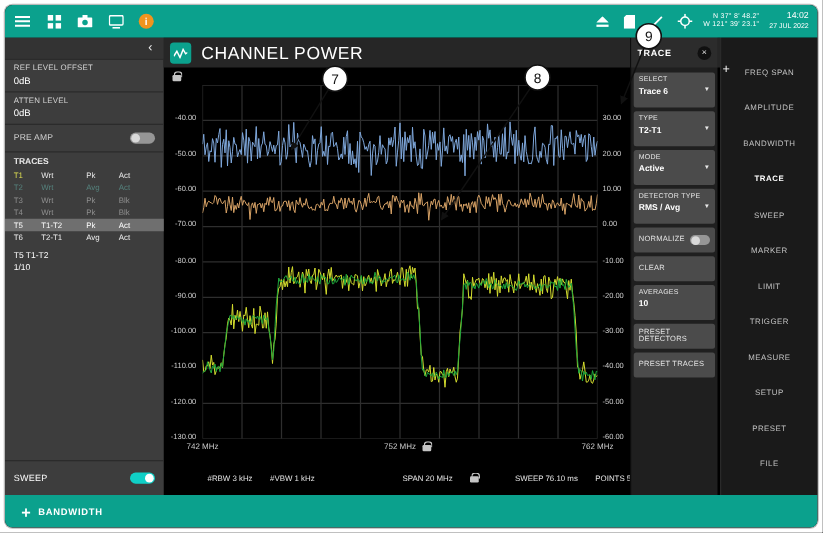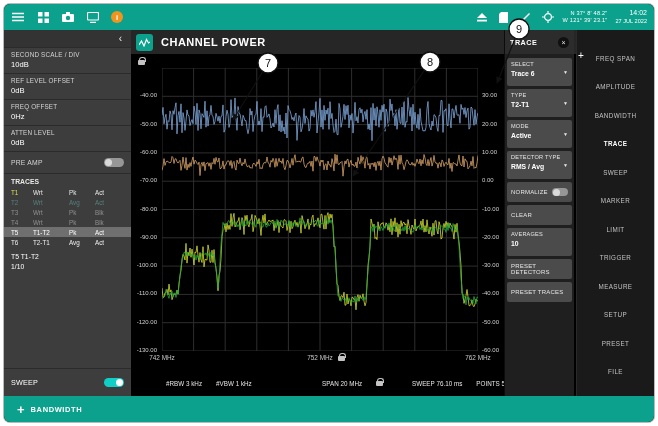--- a/index.html
+++ b/index.html
@@ -57,21 +57,21 @@
   .toggle.off{background:#969696}
   .toggle.off::after{content:'';position:absolute;left:1px;top:1px;width:7px;height:7px;border-radius:50%;background:#d9d9d9}
   .toggle.on{background:#10cfc6}
   .toggle.on::after{content:'';position:absolute;right:1px;top:1px;width:7px;height:7px;border-radius:50%;background:#fff}
 
   
   .content-header{position:absolute;left:127px;top:26px;width:445px;height:24px;background:#262626;
     display:flex;align-items:center;gap:8px;padding-left:5px;z-index:12}
   .ch-icon{width:17px;height:17px;border-radius:3px;background:#0ba18d;display:flex;
     align-items:center;justify-content:center}
-  .ch-title{font-size:11px;font-weight:bold;color:#fff;letter-spacing:.5px}
+  .ch-title{font-size:14px;font-weight:normal;color:#fff;letter-spacing:.5px}
 
   
   .chart{position:absolute;left:127px;top:50px;width:445px;bottom:26px;background:#000;z-index:5}
   #plot-svg{position:absolute;left:31px;top:14px}
   #plot-svg .grid{stroke:#2e2e2e;stroke-width:1}
   .yticks{position:absolute;top:14px;height:283px}
   #y-left-ticks{left:0;width:28px}
   #y-left-ticks span{position:absolute;right:2px;font-size:6px;color:#cfcfcf;white-space:nowrap}
   #y-right-ticks{left:349px;width:26px}
   #y-right-ticks span{position:absolute;left:2px;font-size:6px;color:#cfcfcf;white-space:nowrap}
@@ -191,30 +191,22 @@
         <div class="date">27 JUL 2022</div>
       </div>
     </div>
   </header>
 
   <aside class="sidebar">
     <div class="sb-collapse">
       <span>‹</span>
     </div>
     <div class="sb-item">
-      <div class="sb-label">SECOND SCALE / DIV</div>
-      <div class="sb-value">10dB</div>
-    </div>
-    <div class="sb-item">
       <div class="sb-label">REF LEVEL OFFSET</div>
       <div class="sb-value">0dB</div>
-    </div>
-    <div class="sb-item">
-      <div class="sb-label">FREQ OFFSET</div>
-      <div class="sb-value">0Hz</div>
     </div>
     <div class="sb-item">
       <div class="sb-label">ATTEN LEVEL</div>
       <div class="sb-value">0dB</div>
     </div>
     <div class="sb-row">
       <span class="sb-label">PRE AMP</span>
       <span class="toggle off"></span>
     </div>
     <div class="sb-head">TRACES</div>

